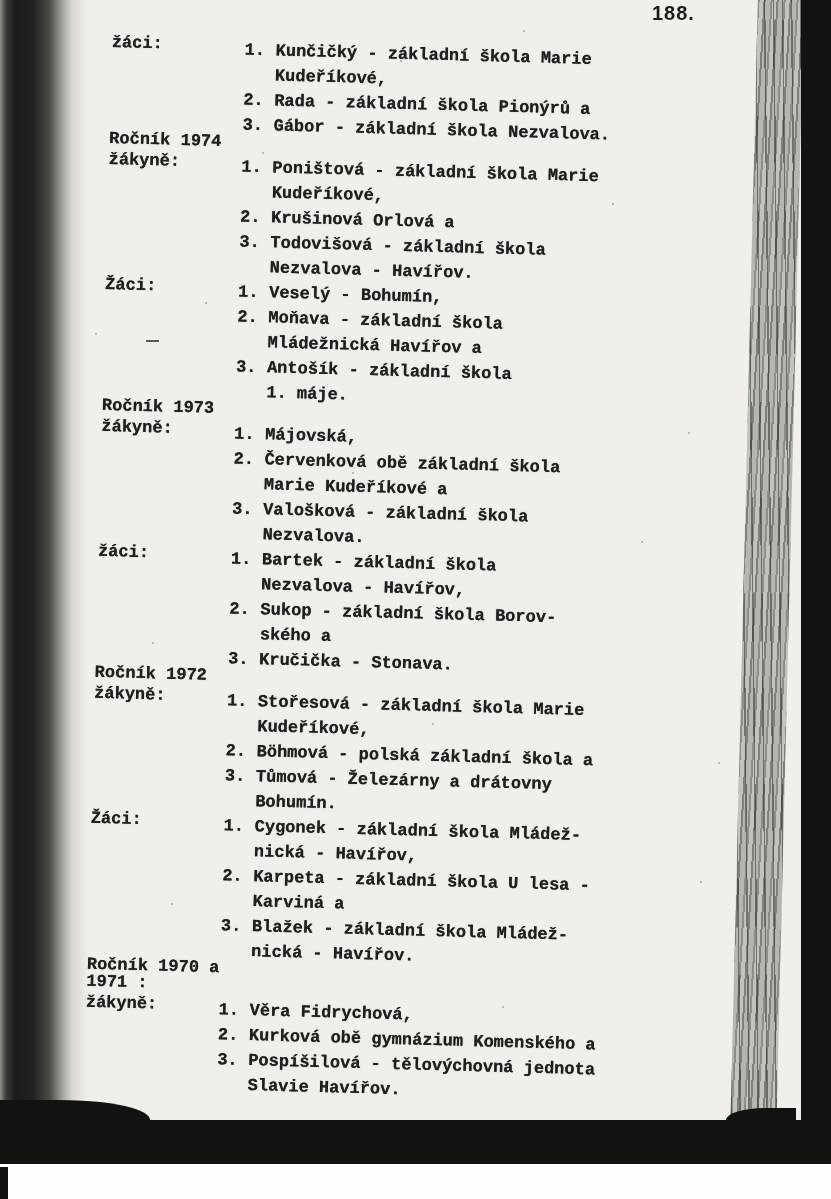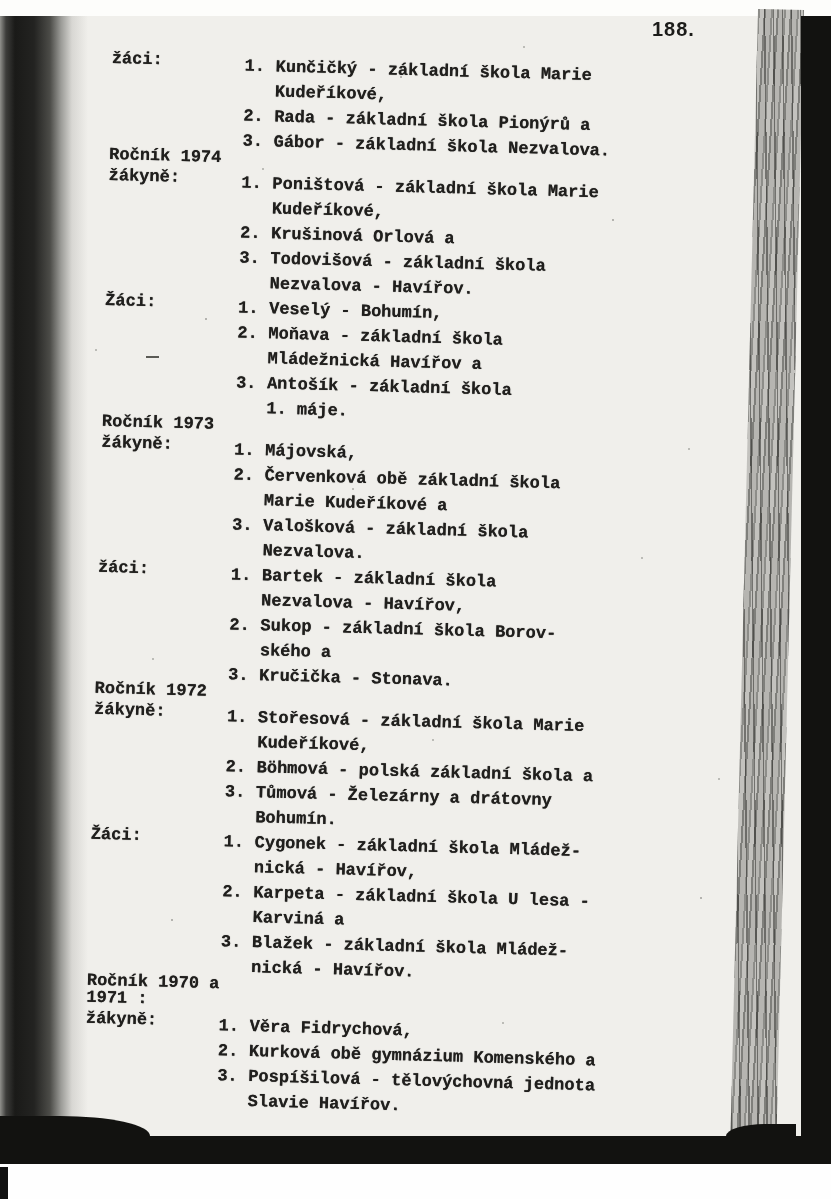--- a/index.html
+++ b/index.html
@@ -2,21 +2,21 @@
 <html><head>
 <meta charset="utf-8">
 <style>
   html,body{margin:0;padding:0;background:#ffffff;}
   .scan{
     position:relative;width:831px;height:1199px;overflow:hidden;
     background:#fdfdfb;
     font-family:"Liberation Mono","DejaVu Sans Mono",monospace;
   }
   
-  .photo{position:absolute;left:0;top:16px;width:831px;height:1164px;background:#f0efeb;}
+  .photo{position:absolute;left:0;top:0;width:831px;height:1164px;background:#f0efeb;}
   
   .left-shadow{
     position:absolute;left:0;top:0;bottom:0;width:88px;
     background:linear-gradient(to right,
       #90908c 0px,#3c3c3a 6px,#1a1a18 15px,#232321 34px,
       #4c4c48 50px,#9b9b97 61px,#d8d7d3 72px,rgba(240,239,235,0) 88px);
   }
   
   .right-edges{
     position:absolute;right:27px;top:-6px;width:46px;height:1126px;

